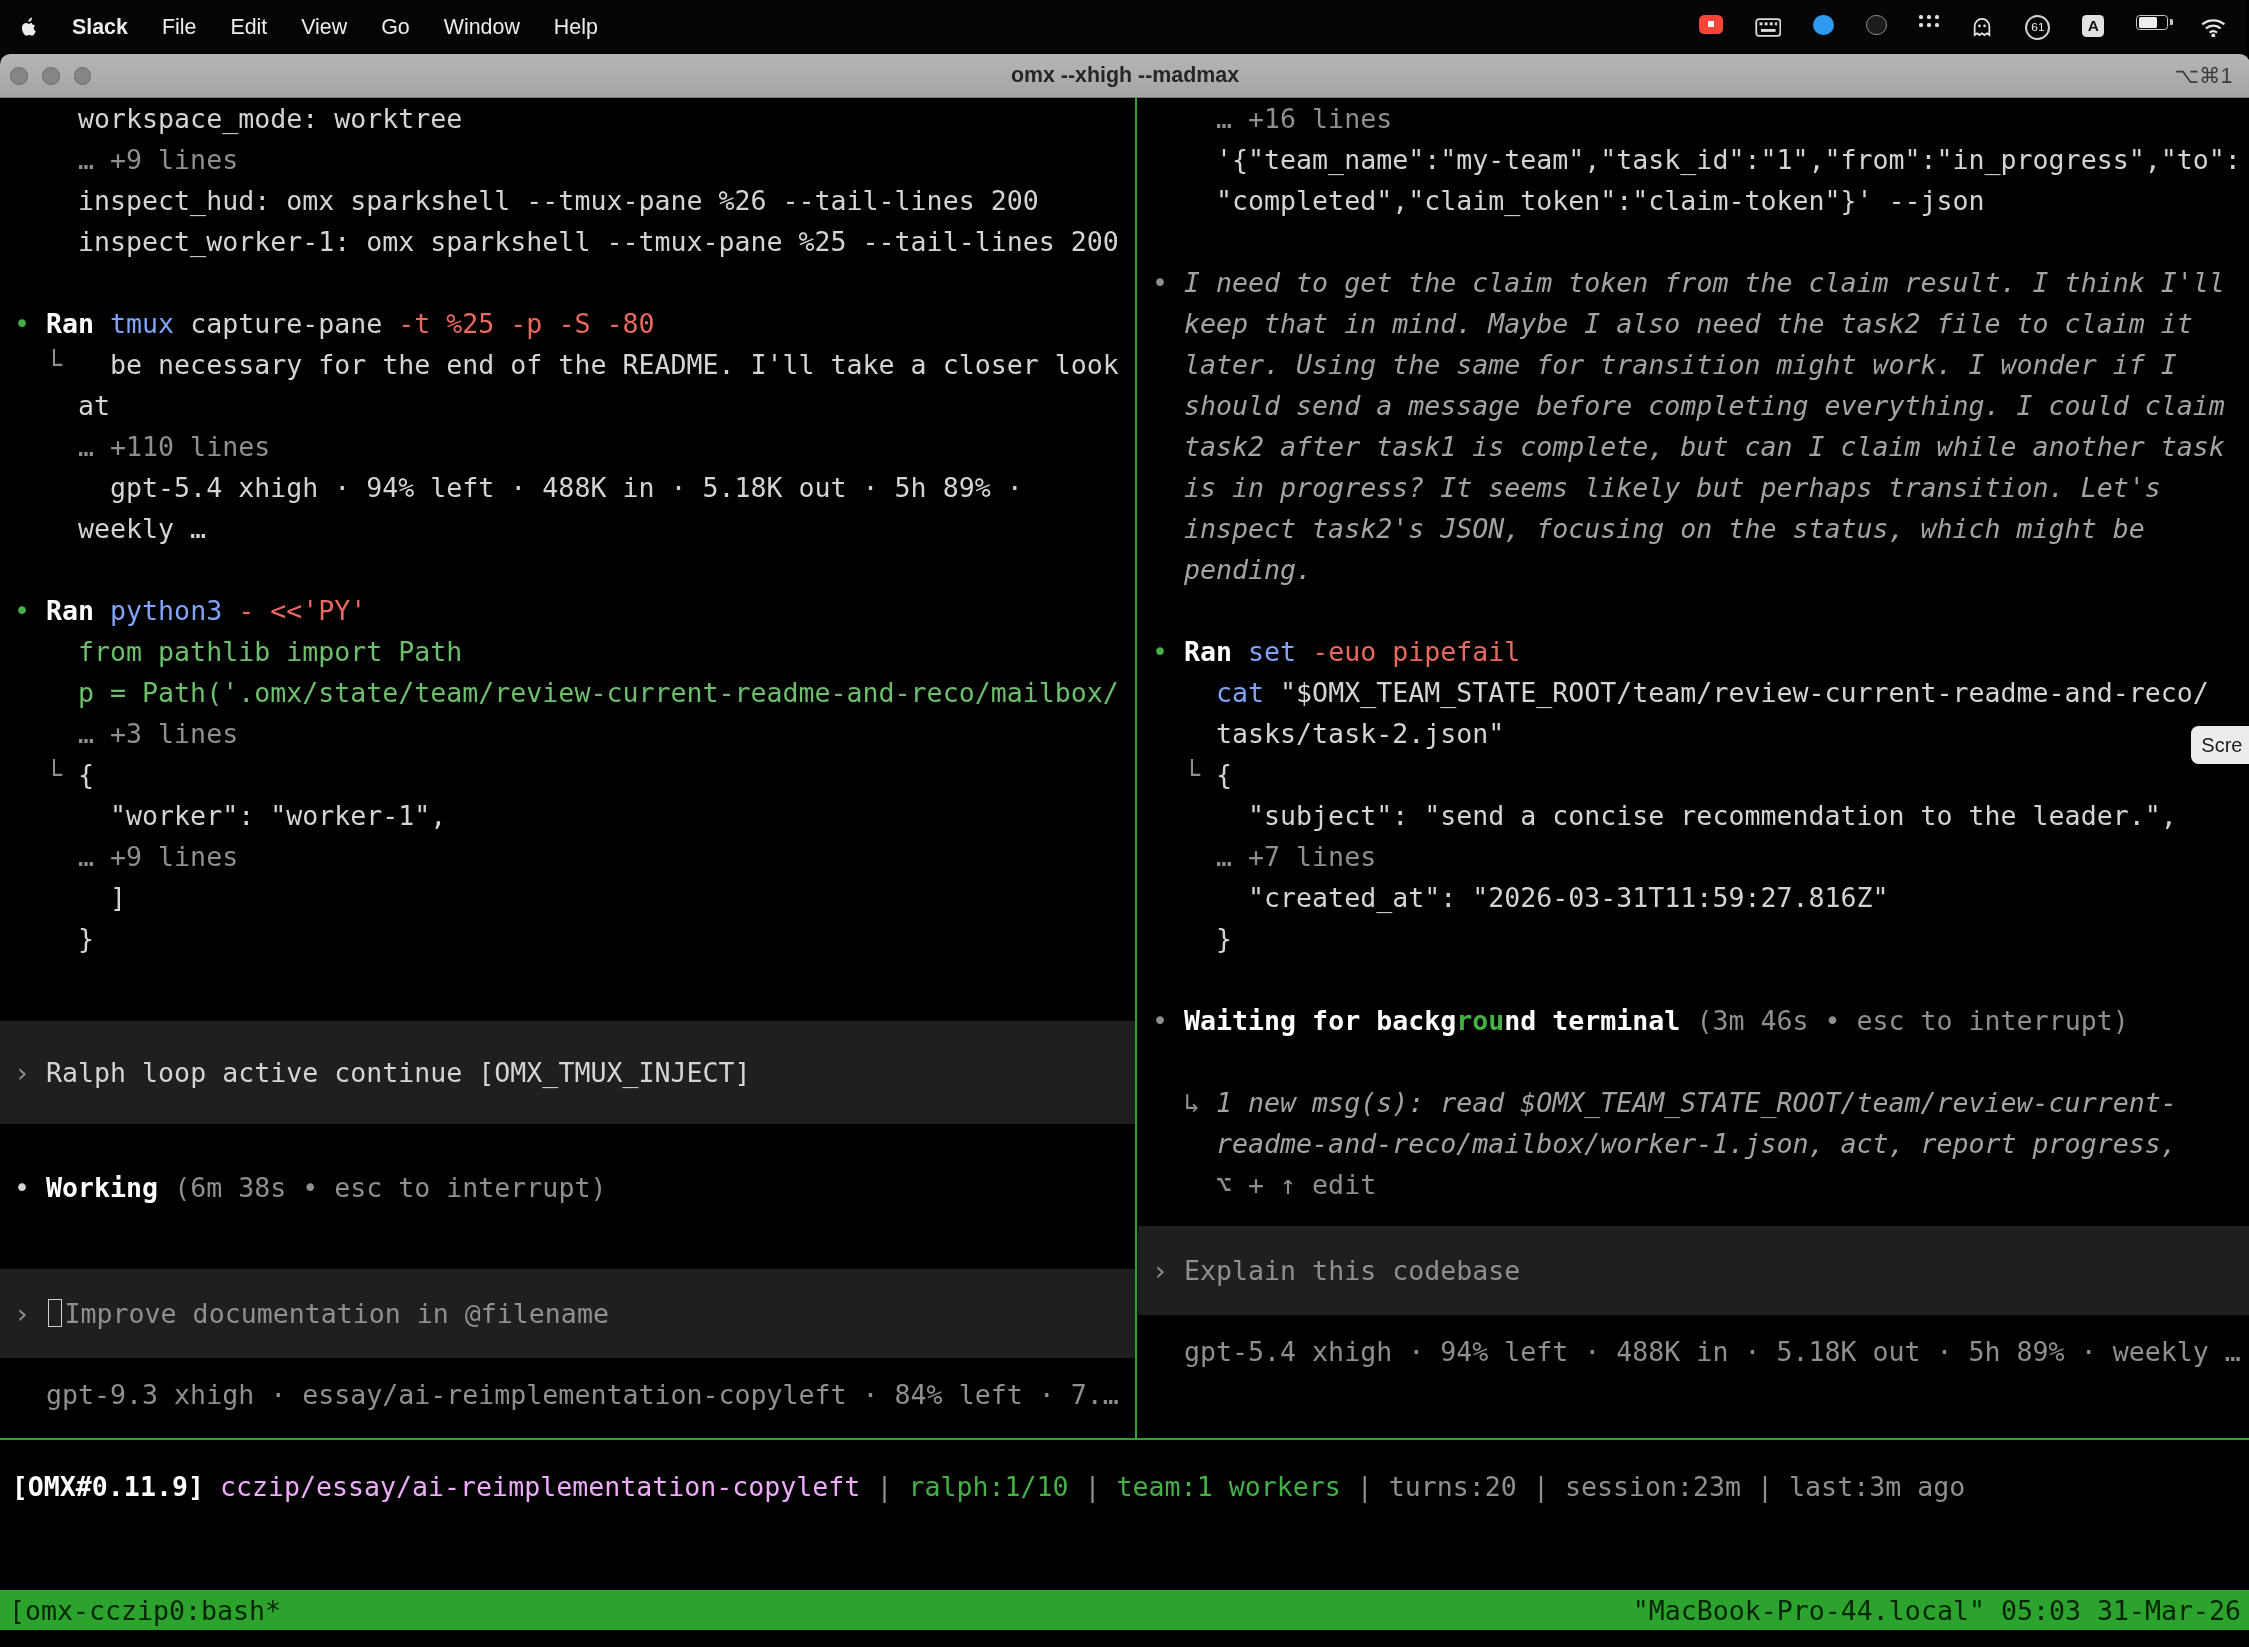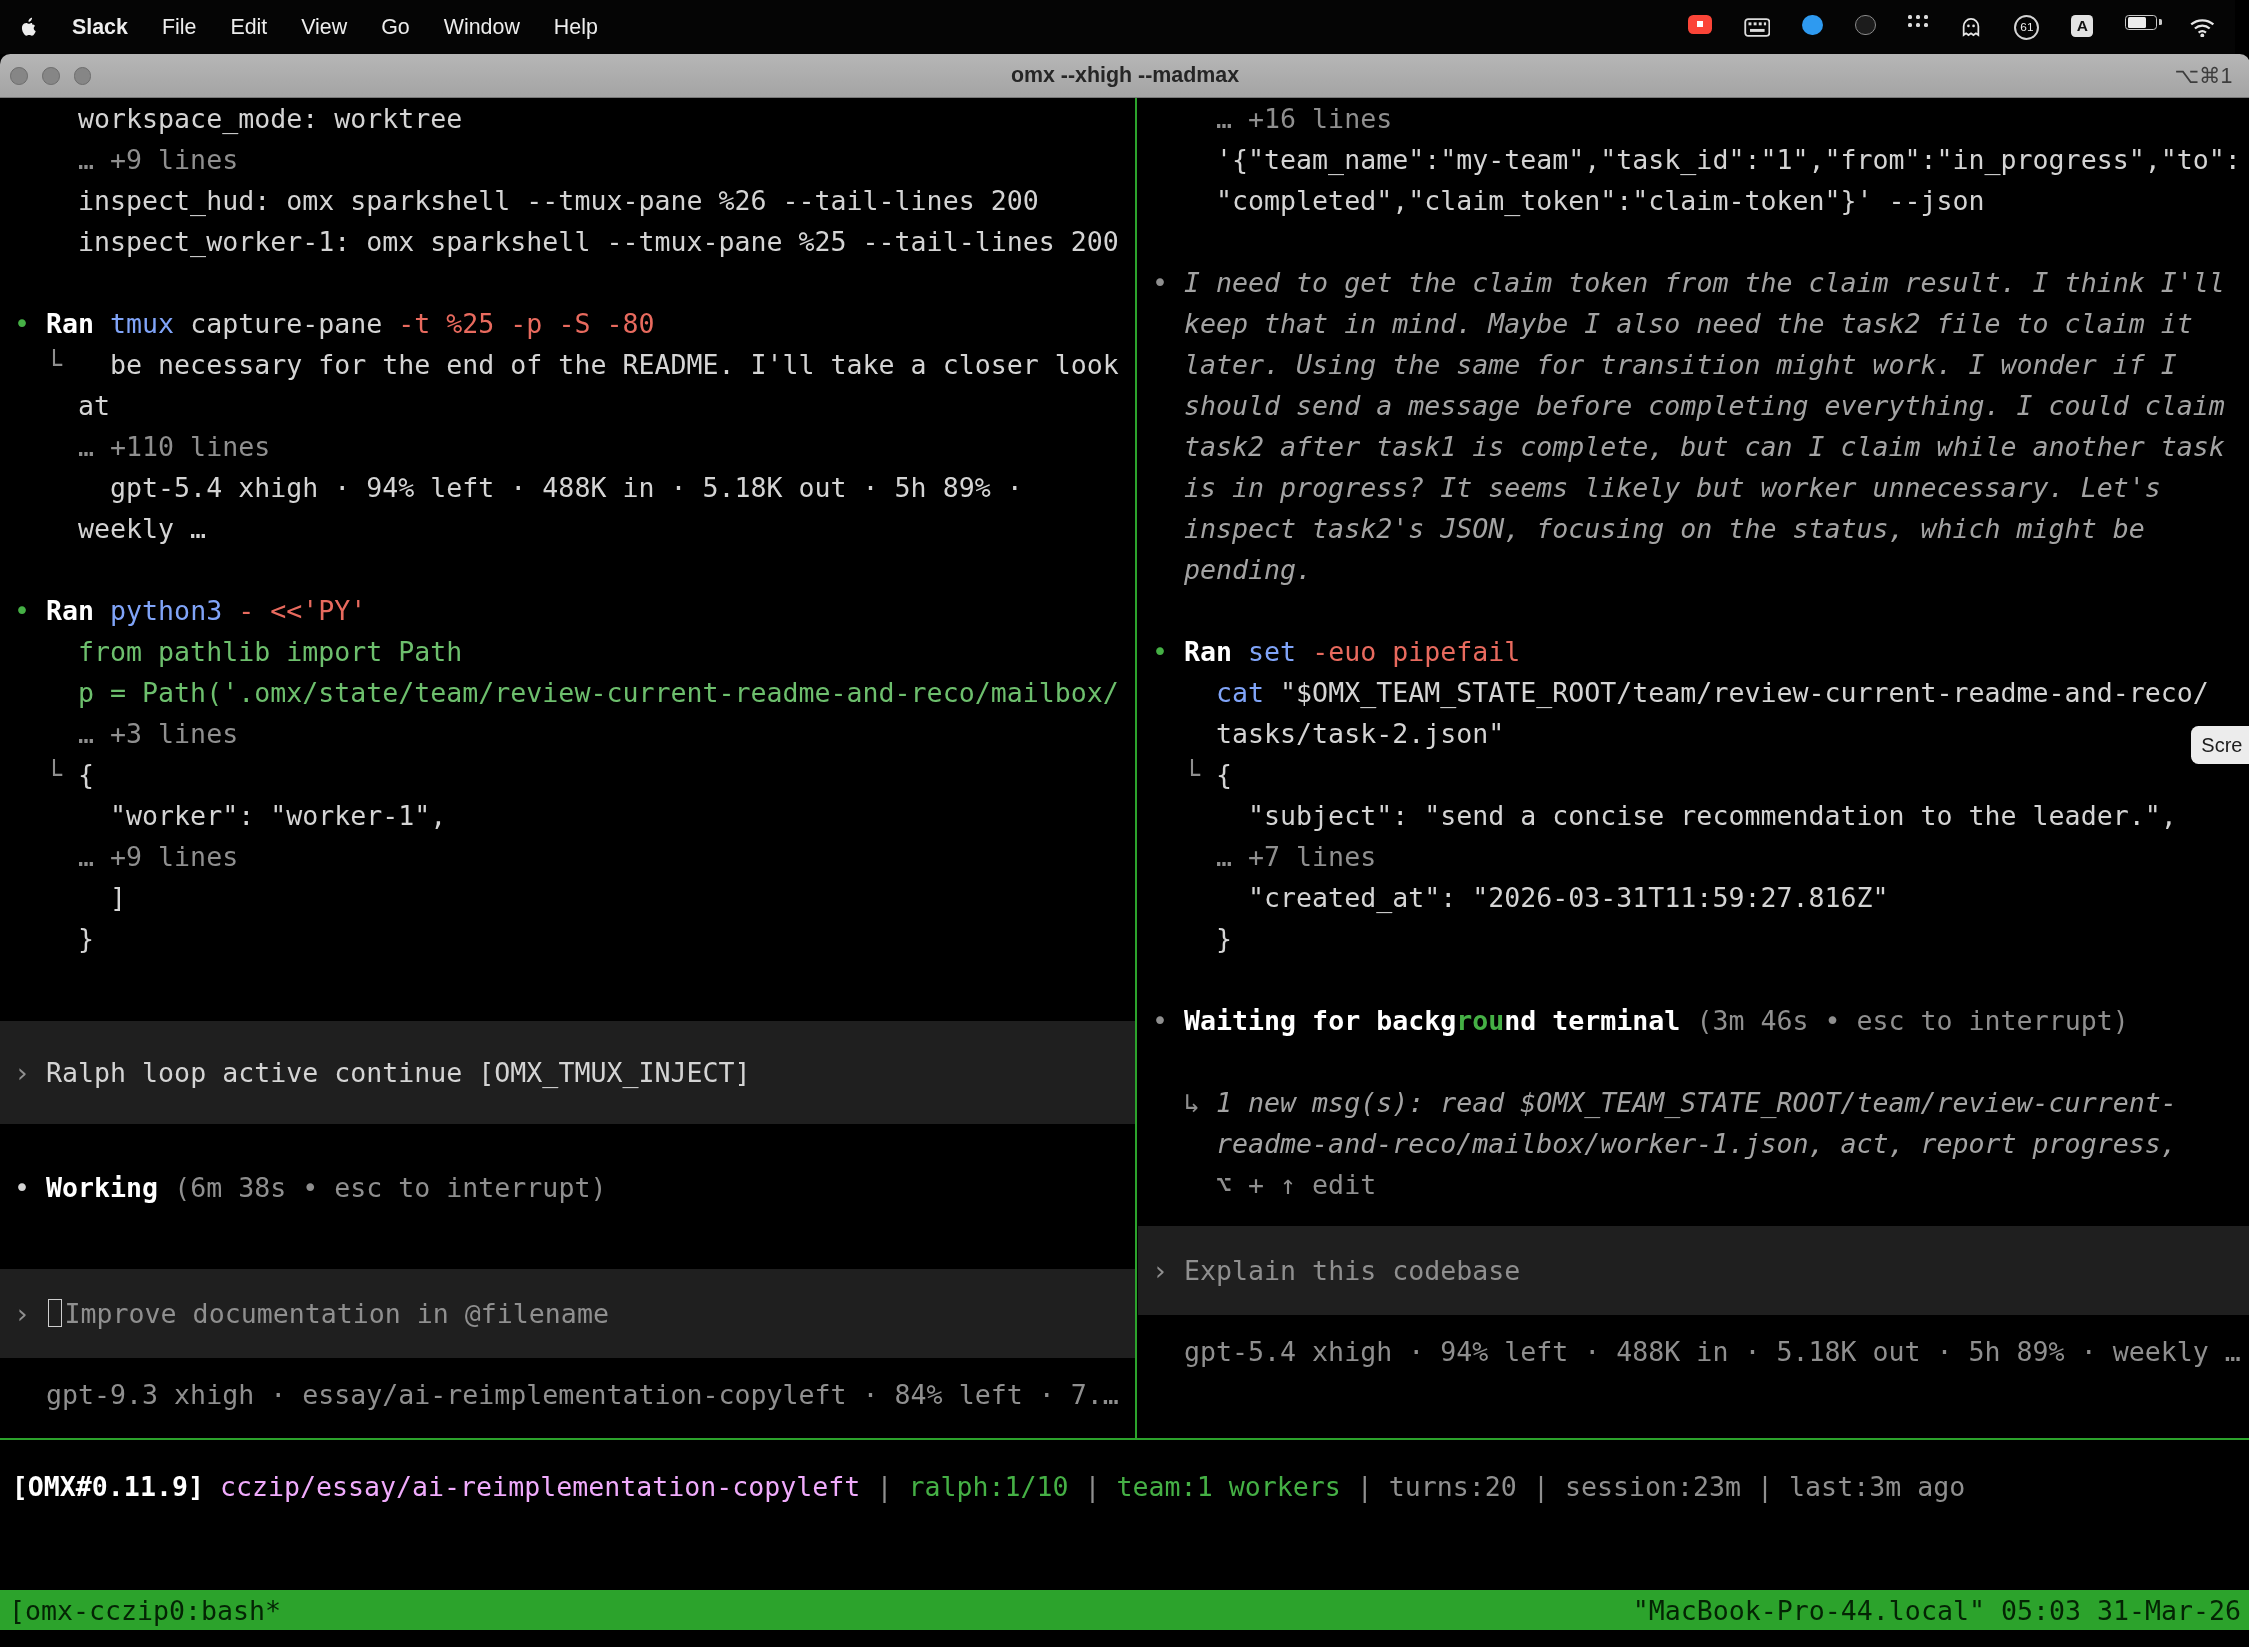--- a/index.html
+++ b/index.html
@@ -1,19 +1,19 @@
 <!DOCTYPE html>
 <html style="font-size:11.8px"><head>
 <meta charset="utf-8">
 <style>
   html,body{margin:0;padding:0;background:#000;}
   body{width:2250px;height:1648px;position:relative;overflow:hidden;font-family:"Liberation Sans",sans-serif;}
 
   
-  .menu-bar{position:absolute;top:0;left:0;right:15px;height:54px;background:#050505;display:flex;align-items:center;
+  .menu-bar{position:absolute;top:0;left:0;right:4px;height:54px;background:#050505;display:flex;align-items:center;
     color:#ededed;font-size:21.4px;padding:0 19px;box-sizing:border-box;}
   .menu-left{display:flex;align-items:center;gap:34px;}
   .app-name{font-weight:bold;}
   .menu-item{white-space:nowrap;}
   .menu-right{margin-left:auto;display:flex;gap:32px;}
   .mi{display:flex;align-items:center;justify-content:center;}
   .rec-icon{width:23.6px;height:19px;background:#fb4538;border-radius:5.2px;display:flex;align-items:center;justify-content:center;}
   .rec-icon b{width:6.6px;height:6.6px;background:#fff;display:block;}
   .blue-icon{width:20.7px;height:20.7px;border-radius:50%;background:#2e9af0;}
   .dark-icon{width:20.7px;height:20.7px;border-radius:50%;background:#1c1c1c;border:1.5px solid #8a8a8a;box-sizing:border-box;}
@@ -206,21 +206,21 @@
     <div class="lines">
         <div class="tline"><span class="dim">    … +16 lines</span></div>
         <div class="tline"><span>    '{"team_name":"my-team","task_id":"1","from":"in_progress","to":</span></div>
         <div class="tline"><span>    "completed","claim_token":"claim-token"}' --json</span></div>
         <div class="tline"> </div>
         <div class="tline"><span class="dim">• </span><span class="think">I need to get the claim token from the claim result. I think I'll</span></div>
         <div class="tline"><span class="think">  keep that in mind. Maybe I also need the task2 file to claim it</span></div>
         <div class="tline"><span class="think">  later. Using the same for transition might work. I wonder if I</span></div>
         <div class="tline"><span class="think">  should send a message before completing everything. I could claim</span></div>
         <div class="tline"><span class="think">  task2 after task1 is complete, but can I claim while another task</span></div>
-        <div class="tline"><span class="think">  is in progress? It seems likely but worker unnecessary. Let's</span></div>
+        <div class="tline"><span class="think">  is in progress? It seems likely but perhaps transition. Let's</span></div>
         <div class="tline"><span class="think">  inspect task2's JSON, focusing on the status, which might be</span></div>
         <div class="tline"><span class="think">  pending.</span></div>
         <div class="tline"> </div>
         <div class="tline"><span class="green">• </span><span class="boldwhite">Ran </span><span class="blue">set </span><span class="red">-euo pipefail</span></div>
         <div class="tline"><span>    </span><span class="blue">cat </span><span>"$OMX_TEAM_STATE_ROOT/team/review-current-readme-and-reco/</span></div>
         <div class="tline"><span>    tasks/task-2.json"</span></div>
         <div class="tline"><span class="dim">  └ </span><span>{</span></div>
         <div class="tline"><span>      "subject": "send a concise recommendation to the leader.",</span></div>
         <div class="tline"><span class="dim">    … +7 lines</span></div>
         <div class="tline"><span>      "created_at": "2026-03-31T11:59:27.816Z"</span></div>

